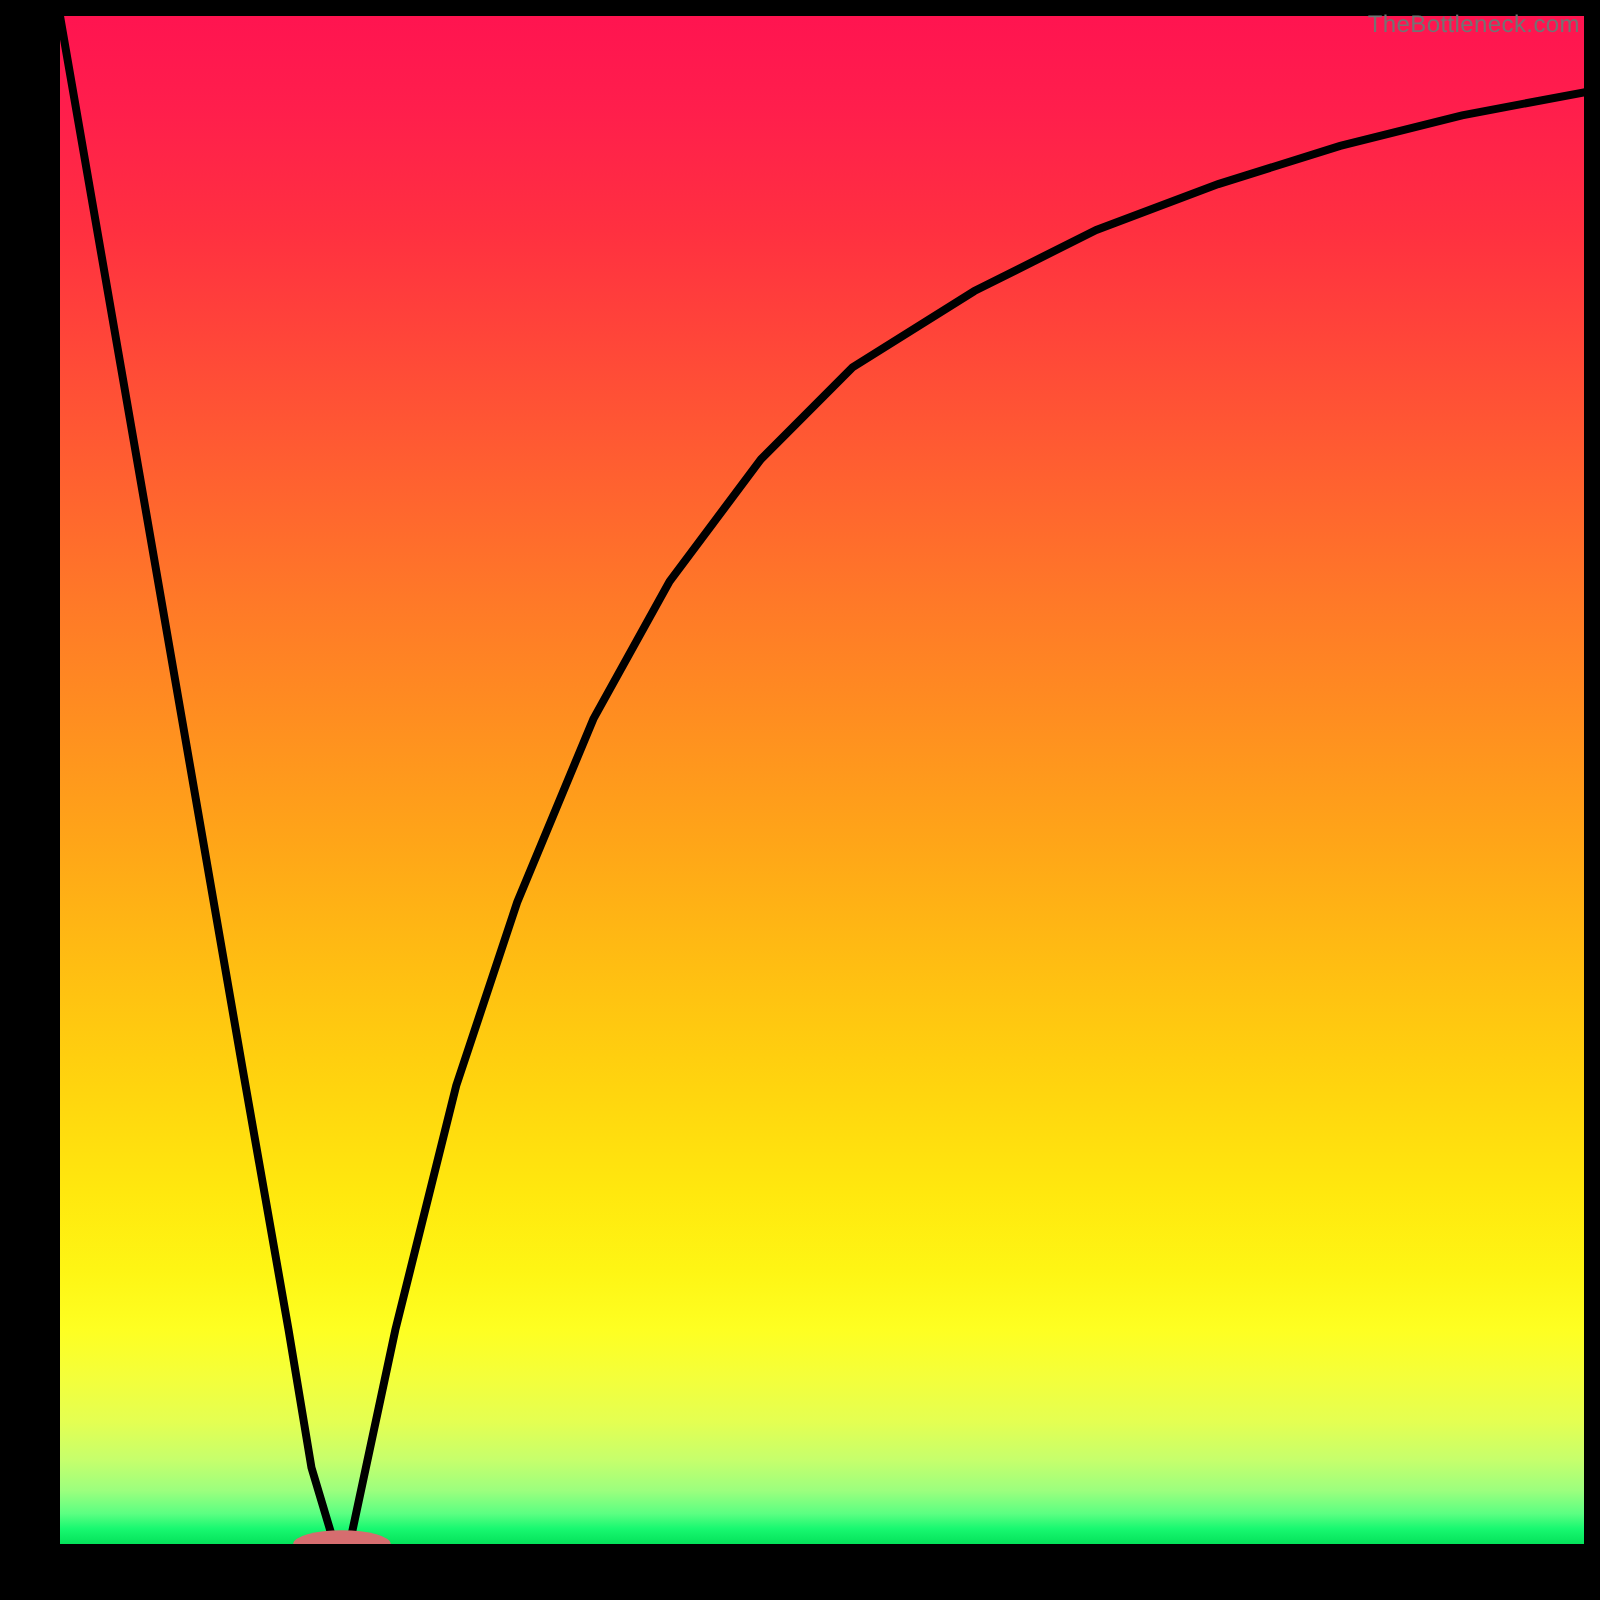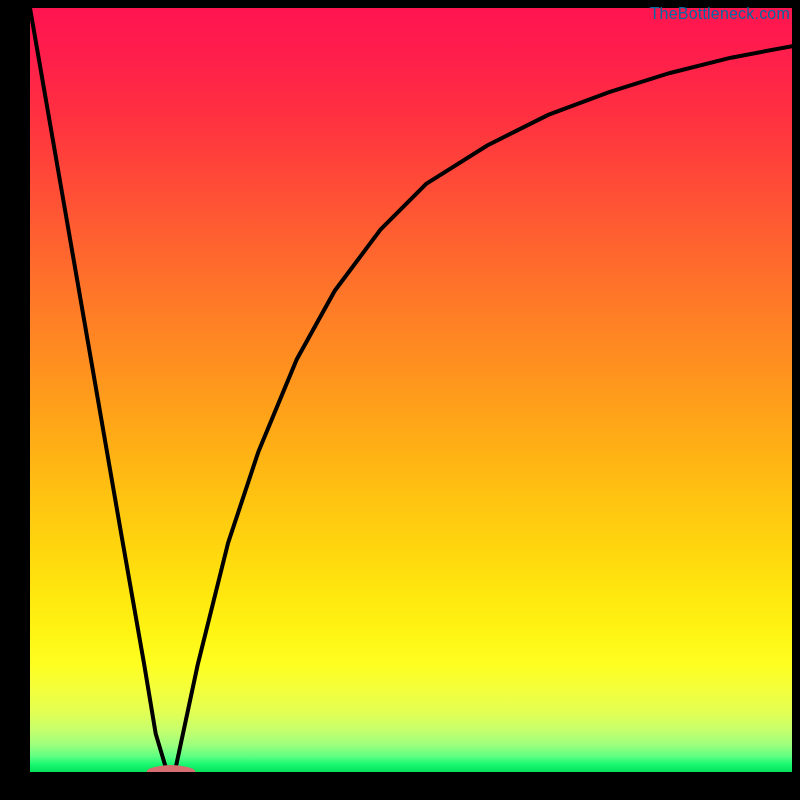--- a/index.html
+++ b/index.html
@@ -52,22 +52,22 @@
     position: absolute;
     left: 0;
     top: 0;
     width: 762px;
     height: 764px;
   }
   .watermark {
     position: absolute;
     top: 5px;
     right: 10px;
-    color: #0369a1;
-    font-size: 16px;
+    color: #737373;
+    font-size: 12px;
     font-weight: 500;
     letter-spacing: 0.2px;
     user-select: none;
     margin-left: 48px;
   }
 </style>
 </head>
 <body>
 
 <div class="frame">

